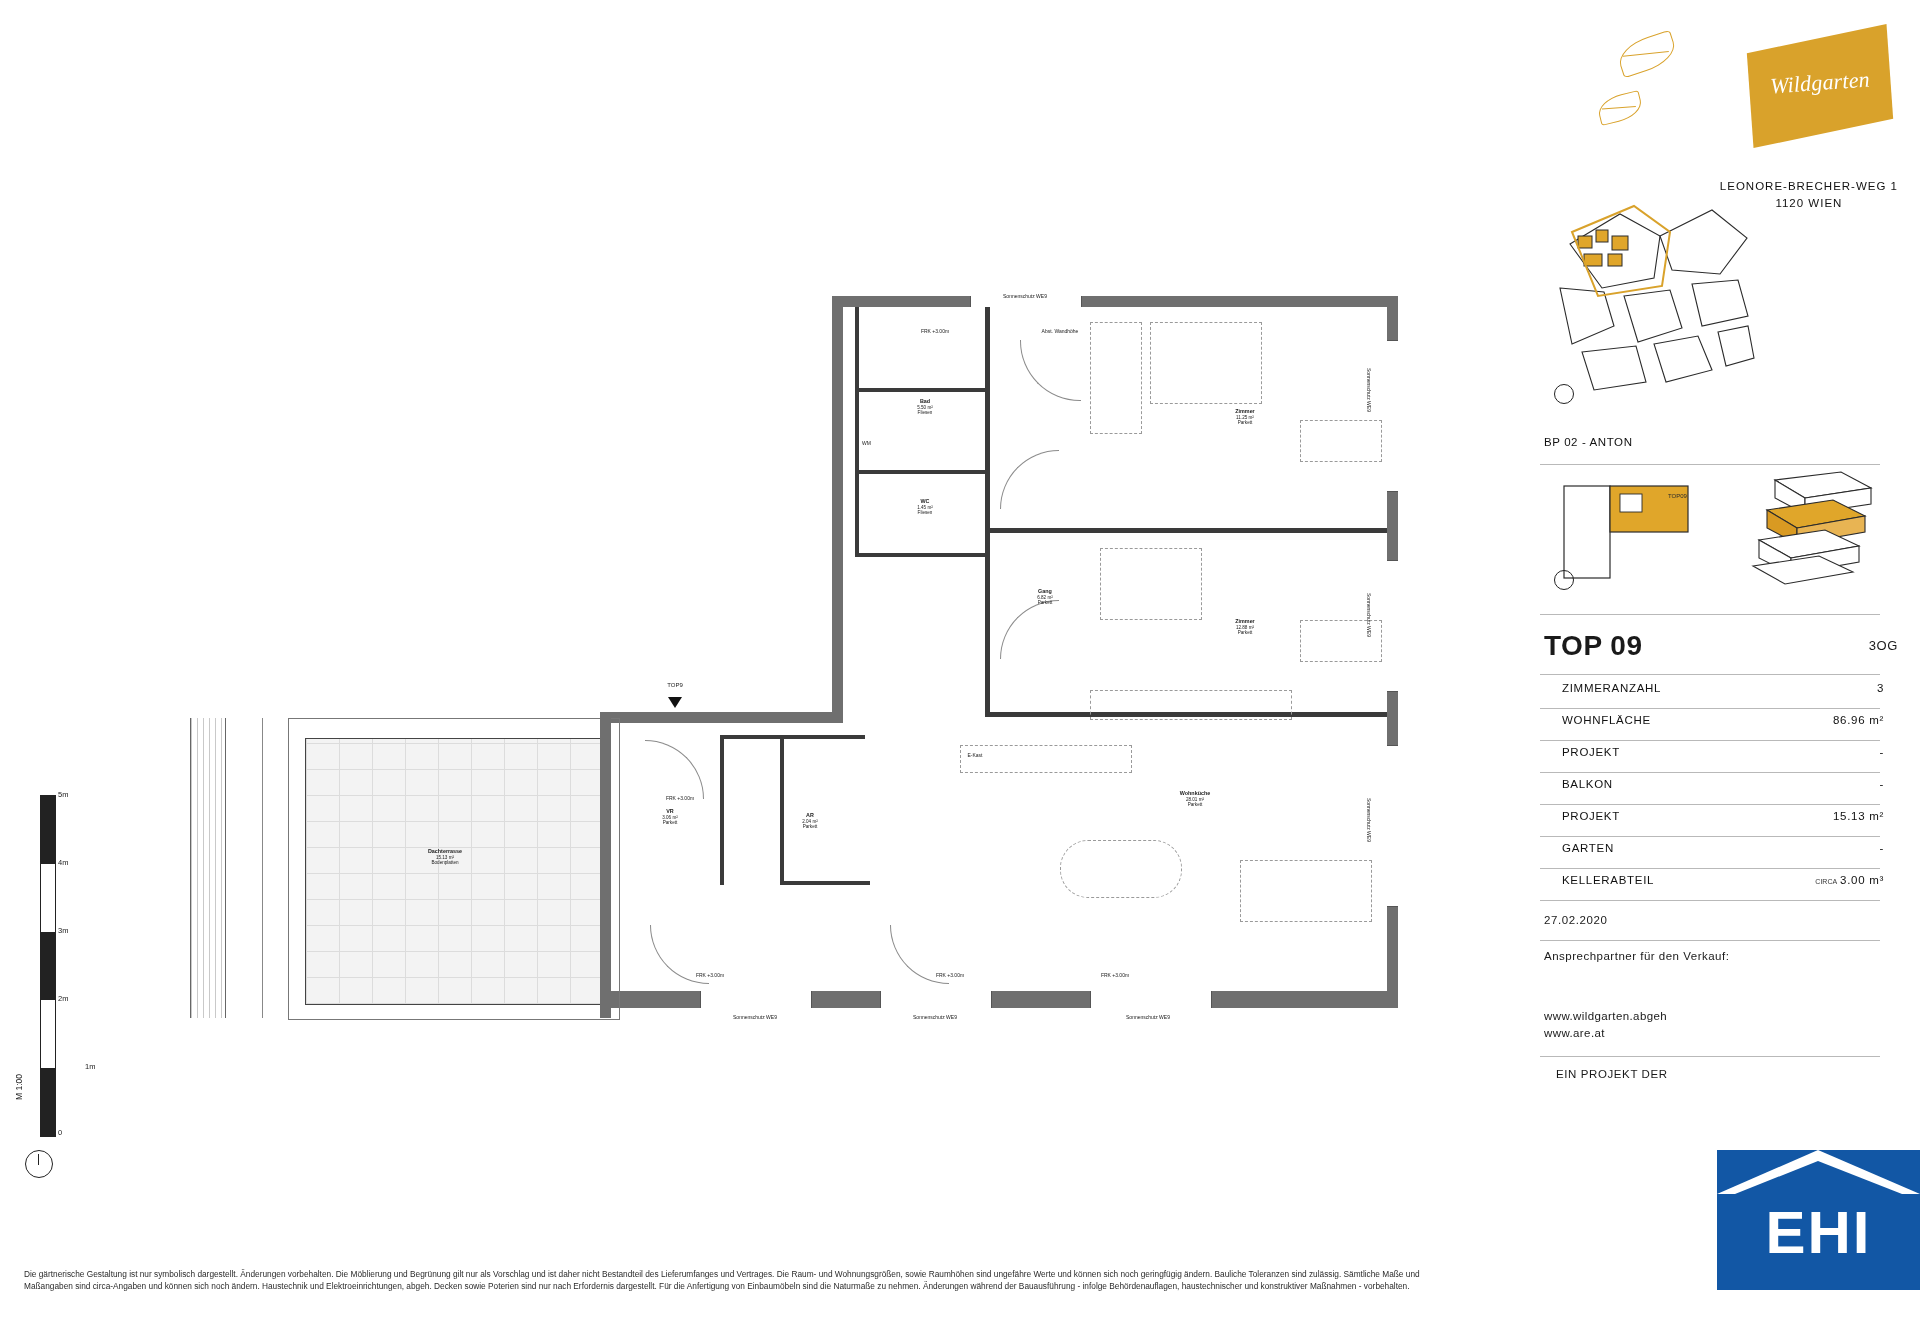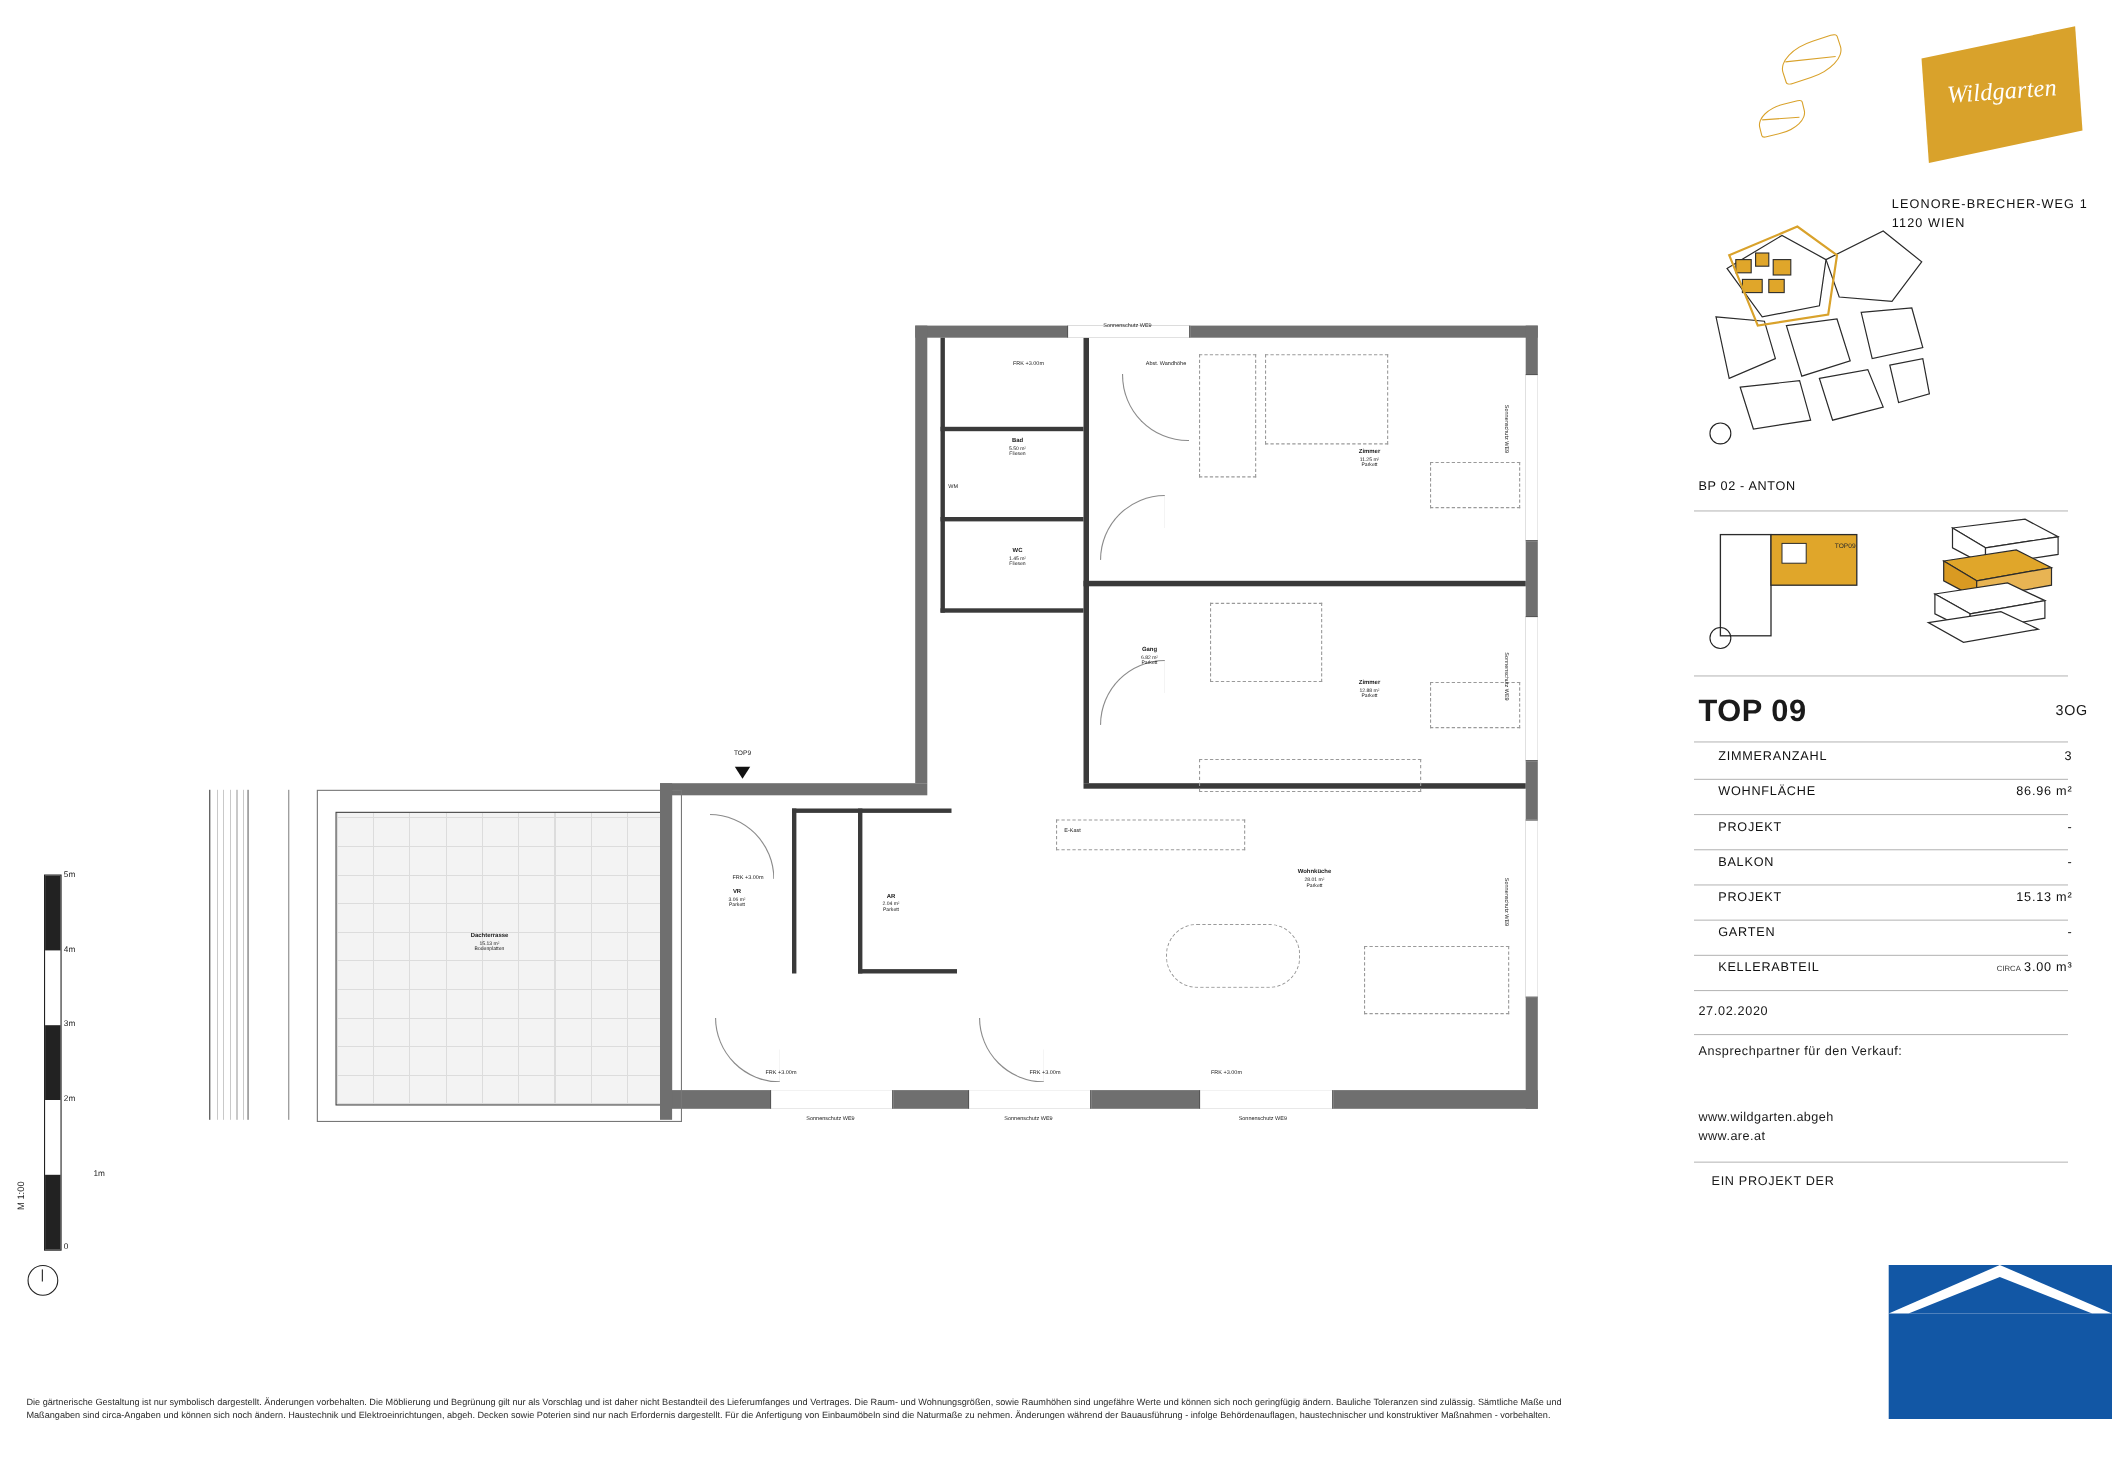--- a/index.html
+++ b/index.html
@@ -25,21 +25,21 @@
      transform:skewY(-8deg) rotate(-4deg);}
   .logo-text{position:absolute;left:210px;top:70px;width:140px;text-align:center;color:#fff;
      font-family:"Liberation Serif",serif;font-style:italic;font-size:22px;letter-spacing:.2px;
      transform:rotate(-4deg);}
   .leaf{position:absolute;border:1.4px solid #d9a22b;}
   .leaf1{left:78px;top:38px;width:56px;height:30px;border-radius:60% 10% 60% 10%;transform:rotate(-18deg);}
   .leaf1:after{content:"";position:absolute;left:4px;top:14px;width:46px;height:1.2px;background:#d9a22b;transform:rotate(12deg);}
   .leaf2{left:58px;top:95px;width:42px;height:24px;border-radius:60% 10% 60% 10%;transform:rotate(-14deg);}
   .leaf2:after{content:"";position:absolute;left:3px;top:11px;width:34px;height:1.1px;background:#d9a22b;transform:rotate(10deg);}
 
-  .addr{position:absolute;right:22px;top:178px;text-align:left;font-size:11.5px;letter-spacing:1px;line-height:1.45;color:#111;margin-left:17px;}
+  .addr{position:absolute;right:22px;top:178px;text-align:center;font-size:11.5px;letter-spacing:1px;line-height:1.45;color:#111;margin-left:17px;}
 
   .sitemap{position:absolute;left:2px;top:192px;width:215px;height:215px;}
   .sitemap svg{display:block;}
 
   .bp{position:absolute;left:4px;top:436px;font-size:11.5px;letter-spacing:.6px;color:#111;}
 
   .keymap{position:absolute;left:2px;top:472px;width:200px;height:120px;}
   .iso{position:absolute;left:205px;top:470px;width:140px;height:125px;}
 
   .top-title{position:absolute;left:4px;top:630px;font-size:28px;font-weight:700;letter-spacing:.5px;}
@@ -341,14 +341,15 @@
   <div class="web" style="top:1008px;">
     <div>www.wildgarten.abgeh</div>
     <div>www.are.at</div>
   </div>
   <div class="rule" style="top:1056px;"></div>
   <div class="projekt" style="top:1068px;">EIN PROJEKT DER</div>
 
   <div class="ehi" style="top:1150px;left:177px;height:140px;">
     <div class="roof"></div>
     <div class="roof-in"></div>
+    <div class="txt">EHI</div>
   </div>
 </div>
 
 </body></html>

